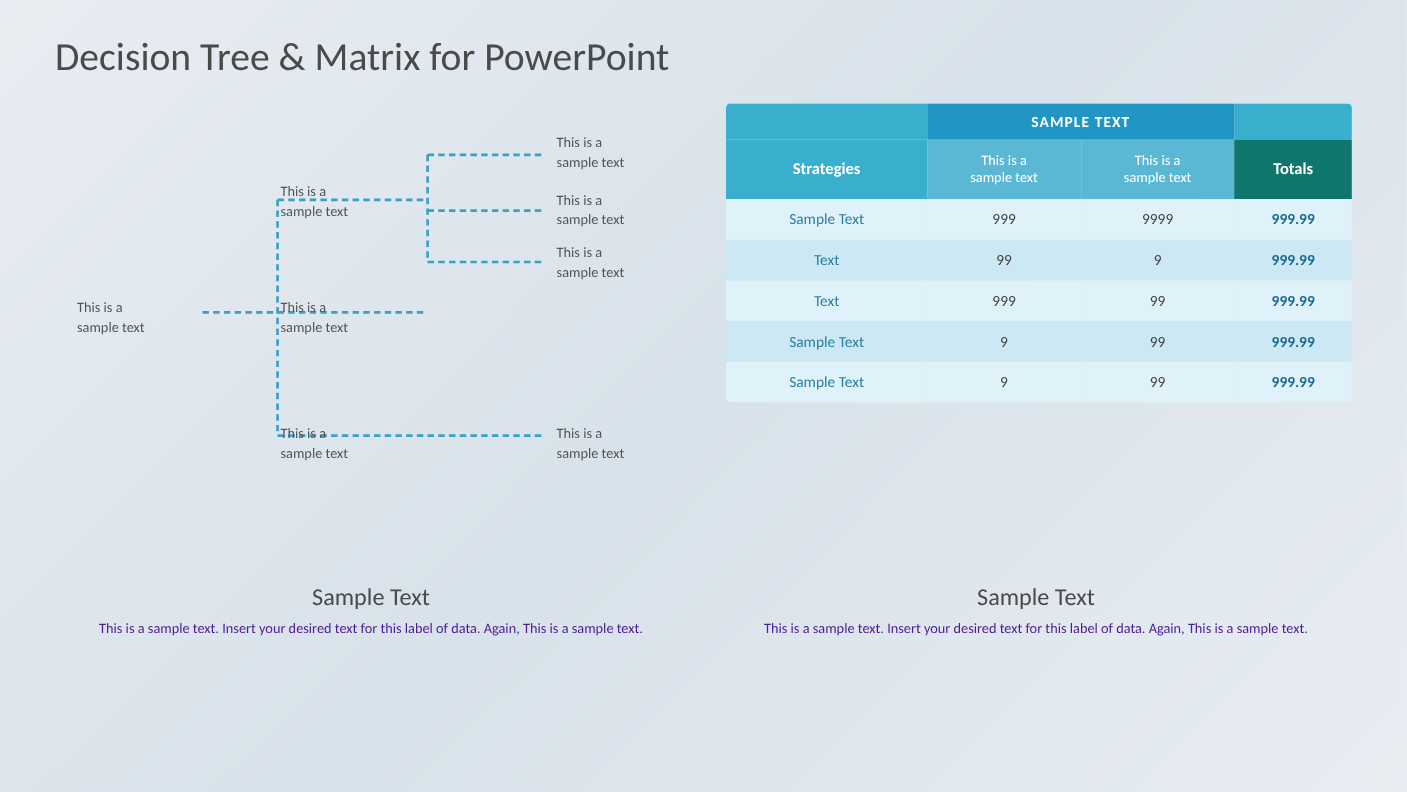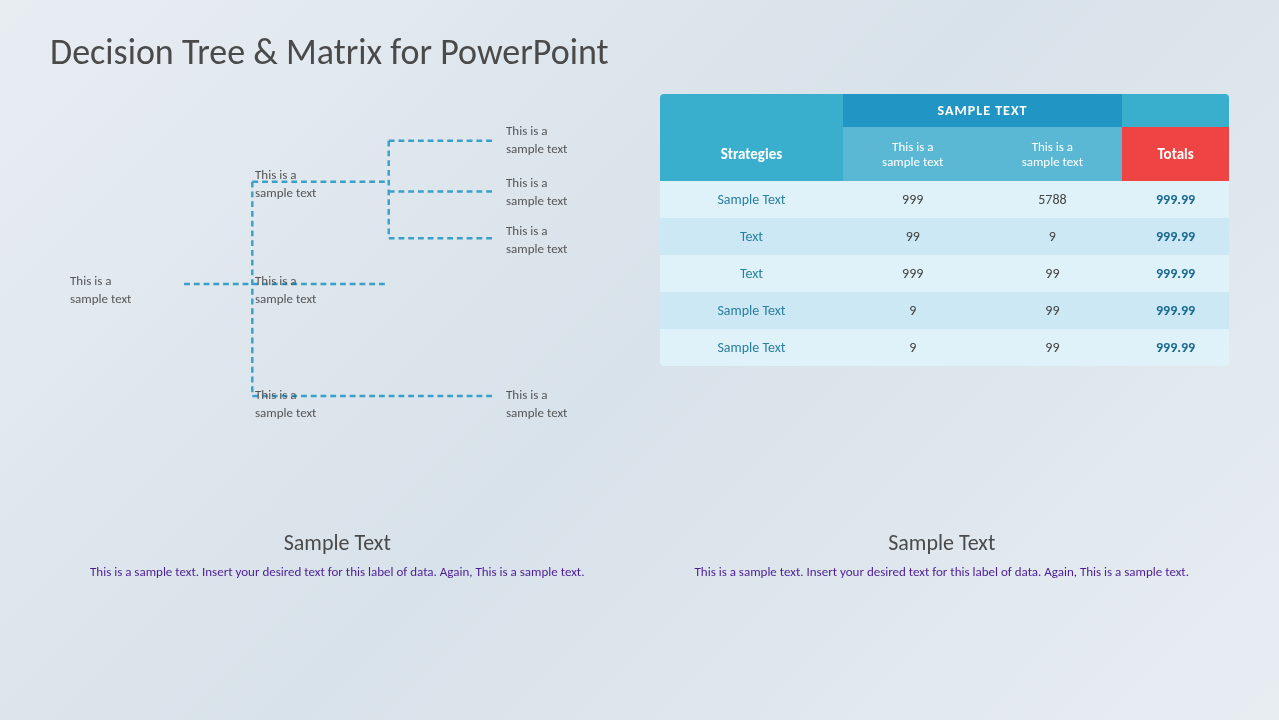--- a/index.html
+++ b/index.html
@@ -188,28 +188,28 @@
         <thead>
           <tr>
             <td style="background:#3aaecd; border:none;"></td>
             <th colspan="2" class="header-main">SAMPLE TEXT</th>
             <td style="background:#3aaecd; border:none;"></td>
           </tr>
           <tr>
             <th class="header-strategies" style="background:#3aaecd; padding:14px 20px; font-size:15px;">Strategies</th>
             <th class="header-sub" style="font-size:13px; padding:12px 8px;">This is a<br>sample text</th>
             <th class="header-sub" style="font-size:13px; padding:12px 8px;">This is a<br>sample text</th>
-            <th class="header-totals" style="background:#ef4444; padding:14px 10px; font-size:15px;">Totals</th>
+            <th class="header-totals" style="background:#0f766e; padding:14px 10px; font-size:15px;">Totals</th>
           </tr>
         </thead>
         <tbody id="matrix-tbody">
         <tr>
       <td style="background:#e0f2f9; color:#2a7fa0; font-size:14px; padding:10px;">Sample  Text</td>
       <td style="background:#e0f2f9; color:#444; font-size:14px; padding:10px;">999</td>
-      <td style="background:#e0f2f9; color:#444; font-size:14px; padding:10px;">5788</td>
+      <td style="background:#e0f2f9; color:#444; font-size:14px; padding:10px;">9999</td>
       <td style="background:#e0f2f9; color:#1a6a90; font-weight:700; font-size:14px; padding:10px;">999.99</td>
     </tr>
             <tr>
       <td style="background:#cce8f4; color:#2a7fa0; font-size:14px; padding:10px;">Text</td>
       <td style="background:#cce8f4; color:#444; font-size:14px; padding:10px;">99</td>
       <td style="background:#cce8f4; color:#444; font-size:14px; padding:10px;">9</td>
       <td style="background:#cce8f4; color:#1a6a90; font-weight:700; font-size:14px; padding:10px;">999.99</td>
     </tr>
             <tr>
       <td style="background:#e0f2f9; color:#2a7fa0; font-size:14px; padding:10px;">Text</td>

